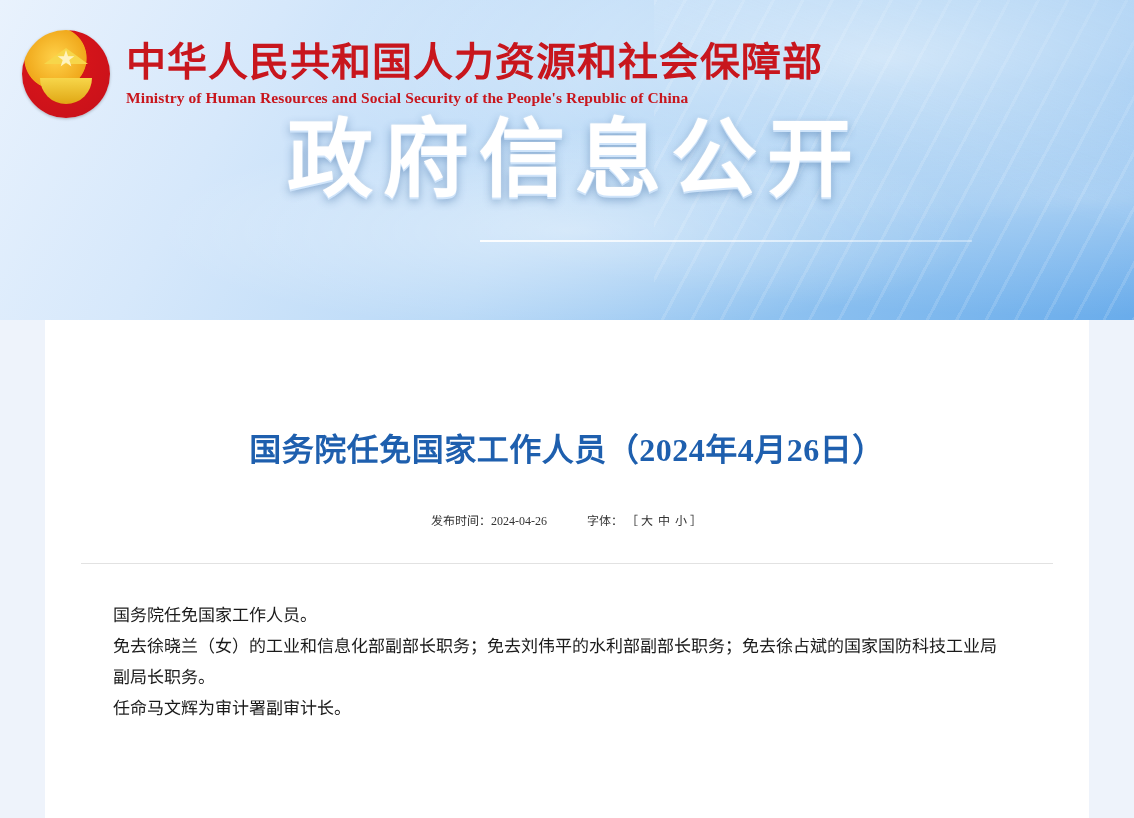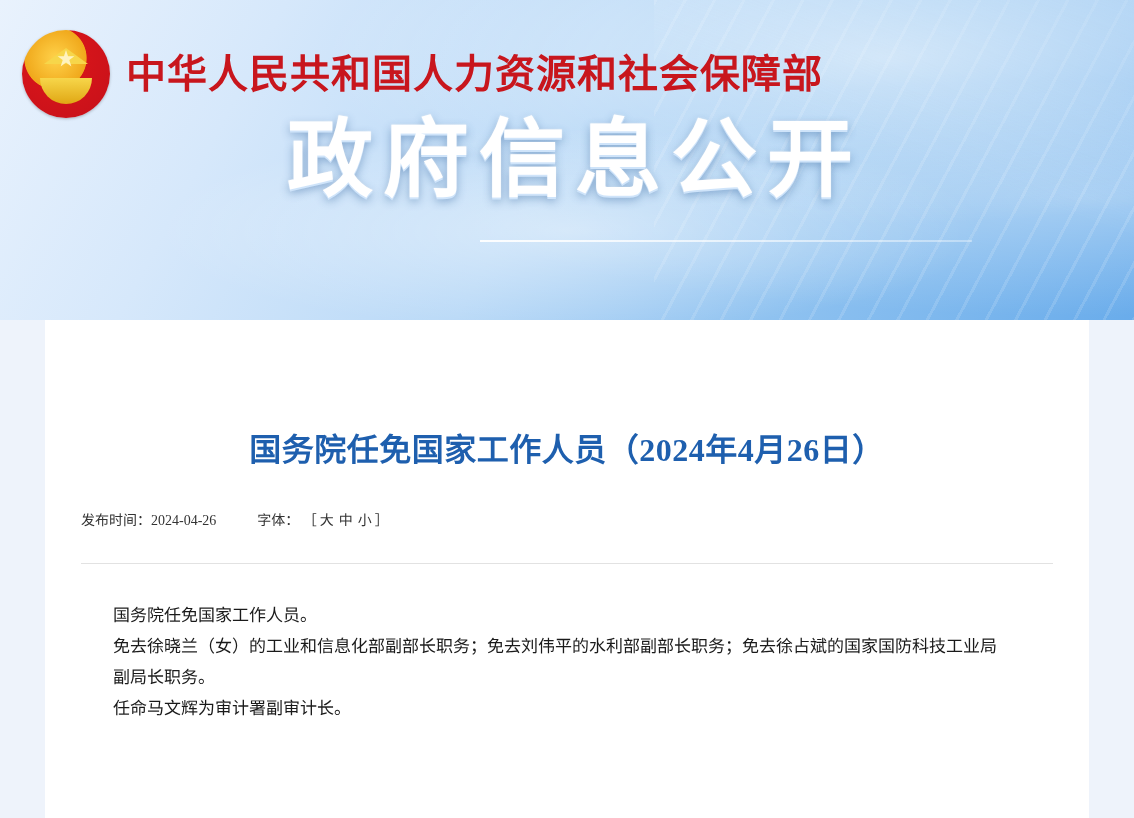--- a/index.html
+++ b/index.html
@@ -164,22 +164,23 @@
     text-align: center;
     font-family: "Liberation Serif", serif;
     font-weight: bold;
     font-size: 32px;
     line-height: 46px;
     color: #1e5fae;
     letter-spacing: 0.5px;
   }
   .doc-meta {
     margin-top: 36px;
-    font-family: "Liberation Serif", serif;
-    font-size: 14px;
+    text-align: center;
+    font-family: "Liberation Serif", serif;
+    font-size: 12px;
     line-height: 24px;
     color: #333333;
   }
   .doc-meta .meta-gap { display: inline-block; width: 34px; }
   .doc-meta .size-links { letter-spacing: 1px; }
   .doc-meta .size-links a {
     color: #333333;
     text-decoration: none;
     margin: 0 2px;
     cursor: pointer;
@@ -207,20 +208,21 @@
 <div class="banner">
   <div class="wall"></div>
   <div class="glow"></div>
 
   <div class="ministry-head">
     <div class="emblem">
       <span class="star">★</span>
     </div>
     <div class="ministry-text">
       <div class="ministry-cn">中华人民共和国人力资源和社会保障部</div>
+      <div class="ministry-en">Ministry of Human Resources and Social Security of the People's Republic of China</div>
     </div>
   </div>
 
   <div class="banner-title">政府信息公开</div>
   <div class="banner-rule"></div>
 </div>
 
 <div class="page-wrap">
   <div class="content-card">
 

